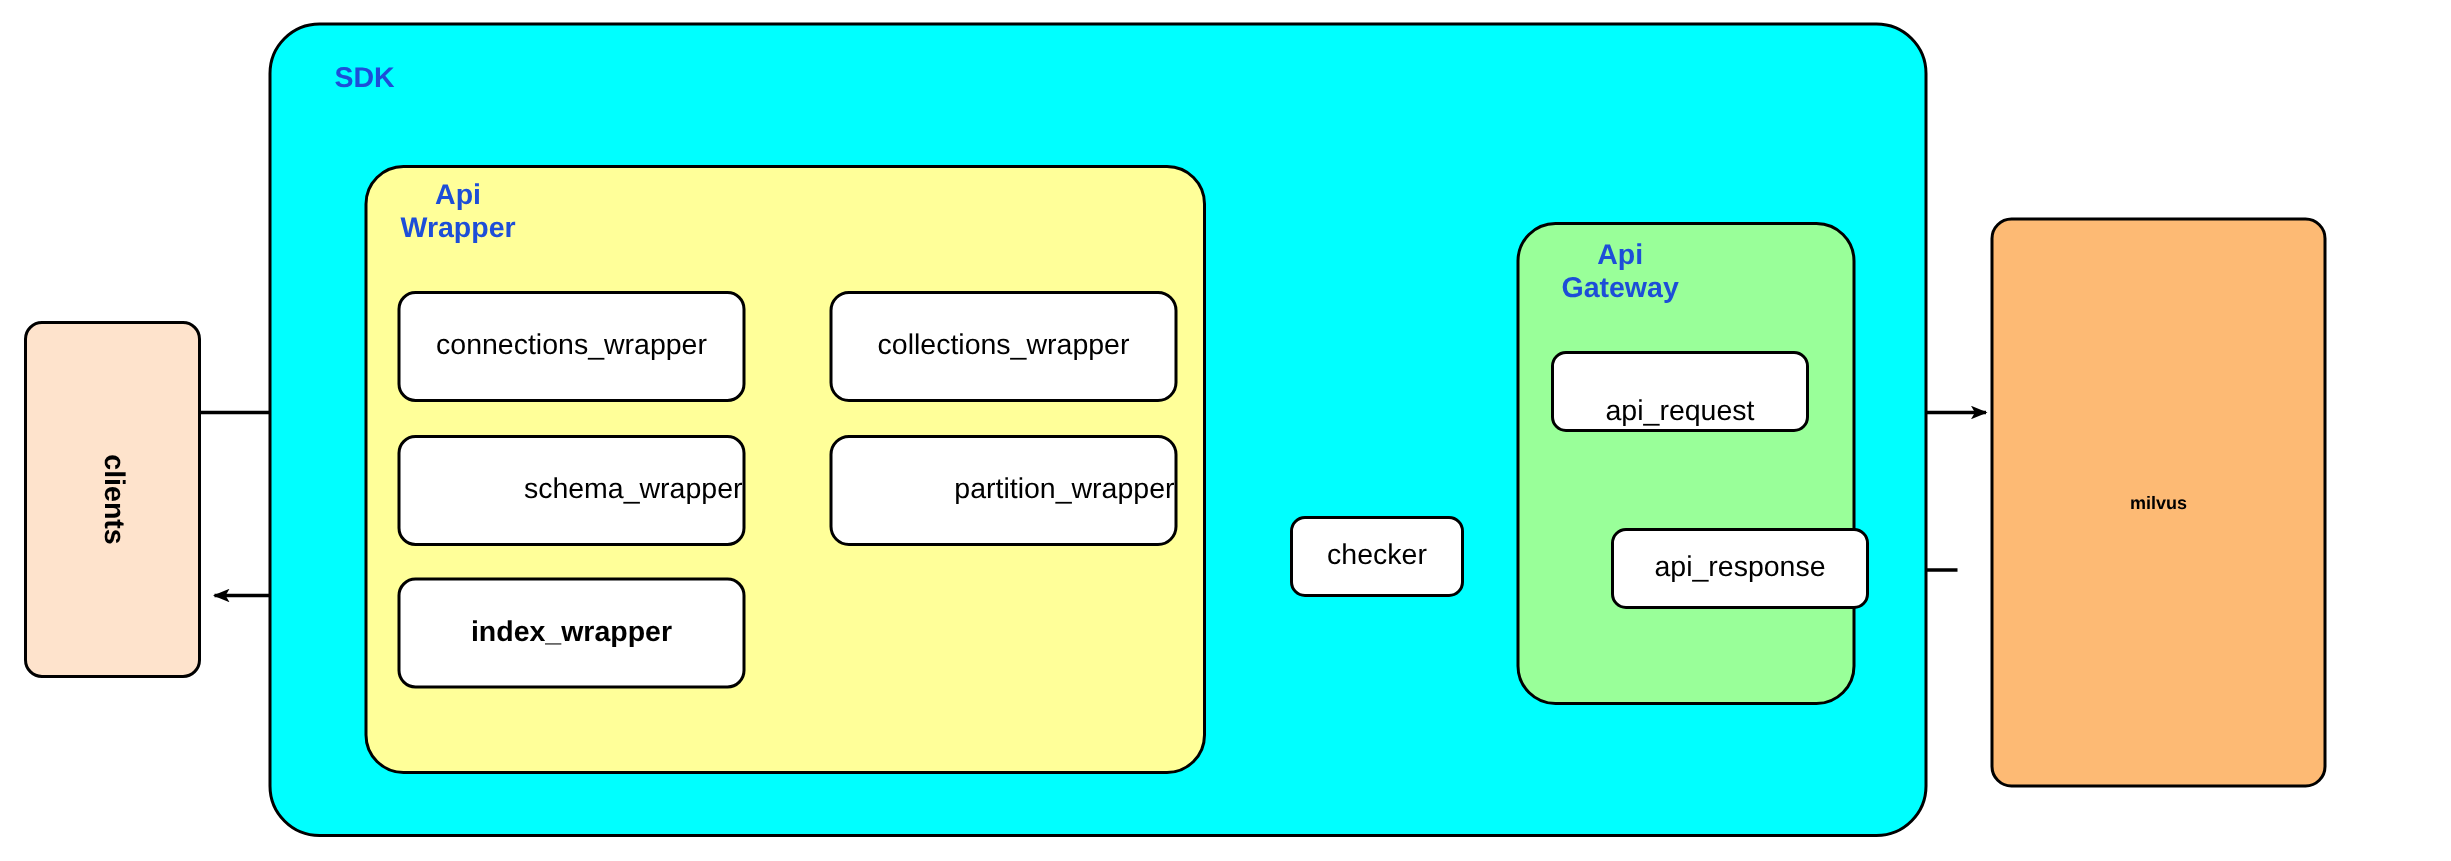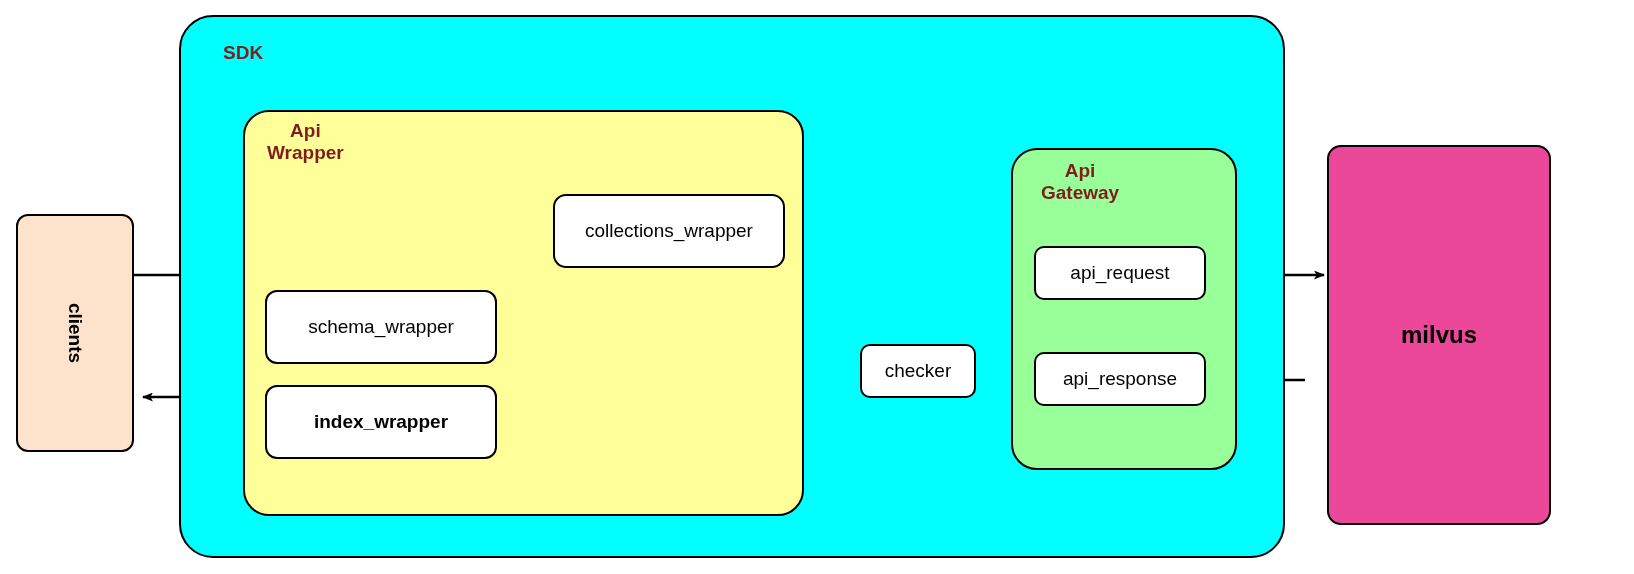--- a/index.html
+++ b/index.html
@@ -58,21 +58,21 @@
     align-items: flex-start;
     justify-content: flex-start;
   }
 
   
   .container-title {
     position: absolute;
     font-weight: bold;
     font-size: 19px;
     line-height: 1.18;
-    color: #7f1d1d;
+    color: #1d4ed8;
     white-space: pre-line;
     text-align: center;
   }
   .title-sdk  { left: 42px;  top: 25px; }
   .title-wrap { left: 22px;  top: 8px;  }
   .title-gate { left: 28px;  top: 10px; }
 
   
   .box-clients {
     background: #fee3cc;
@@ -82,54 +82,54 @@
     width: 118px;
     height: 238px;
   }
   .box-clients .vlabel {
     font-weight: bold;
     font-size: 19px;
     transform: rotate(90deg);
     white-space: nowrap;
   }
   .box-milvus {
-    background: #ec4899;
+    background: #fdba74;
     border-radius: 14px;
     left: 1327px;
     top: 145px;
     width: 224px;
     height: 380px;
     font-weight: bold;
-    font-size: 24px;
+    font-size: 12px;
   }
 
   
   .leaf {
     background: #ffffff;
     border-radius: 12px;
     font-size: 19px;
     height: 74px;
   }
   .leaf-c0 { left: 265px; width: 232px; }
   .leaf-c1 { left: 553px; width: 232px; border-radius: 13px; }
   .leaf-r0 { top: 194px; }
-  .leaf-r1 { top: 290px; }
+  .leaf-r1 { top: 290px; justify-content: flex-end; }
   .leaf-r2 { top: 385px; font-weight: bold; }
 
   
   .gw-leaf {
     background: #ffffff;
     border-radius: 10px;
     font-size: 19px;
     left: 1034px;
     width: 172px;
     height: 54px;
   }
-  .gw-r0 { top: 246px; }
-  .gw-r1 { top: 352px; }
+  .gw-r0 { top: 234px; align-items: flex-end; }
+  .gw-r1 { top: 352px; margin-left: 40px; }
 
   
   .box-checker {
     background: #ffffff;
     border-radius: 10px;
     left: 860px;
     top: 344px;
     width: 116px;
     height: 54px;
     font-size: 19px;
@@ -192,26 +192,32 @@
   <div class="box container-apiwrapper">
     <div class="container-title title-wrap">Api
 Wrapper</div>
   </div>
 
   <div class="box container-apigateway">
     <div class="container-title title-gate">Api
 Gateway</div>
   </div>
 
+  <div class="box leaf leaf-c0 leaf-r0">
+    <span>connections_wrapper</span>
+  </div>
   <div class="box leaf leaf-c1 leaf-r0">
     <span>collections_wrapper</span>
   </div>
   <div class="box leaf leaf-c0 leaf-r1">
     <span>schema_wrapper</span>
   </div>
+  <div class="box leaf leaf-c1 leaf-r1">
+    <span>partition_wrapper</span>
+  </div>
   <div class="box leaf leaf-c0 leaf-r2">
     <span>index_wrapper</span>
   </div>
 
   <div class="box gw-leaf gw-r0">
     <span>api_request</span>
   </div>
   <div class="box gw-leaf gw-r1">
     <span>api_response</span>
   </div>

